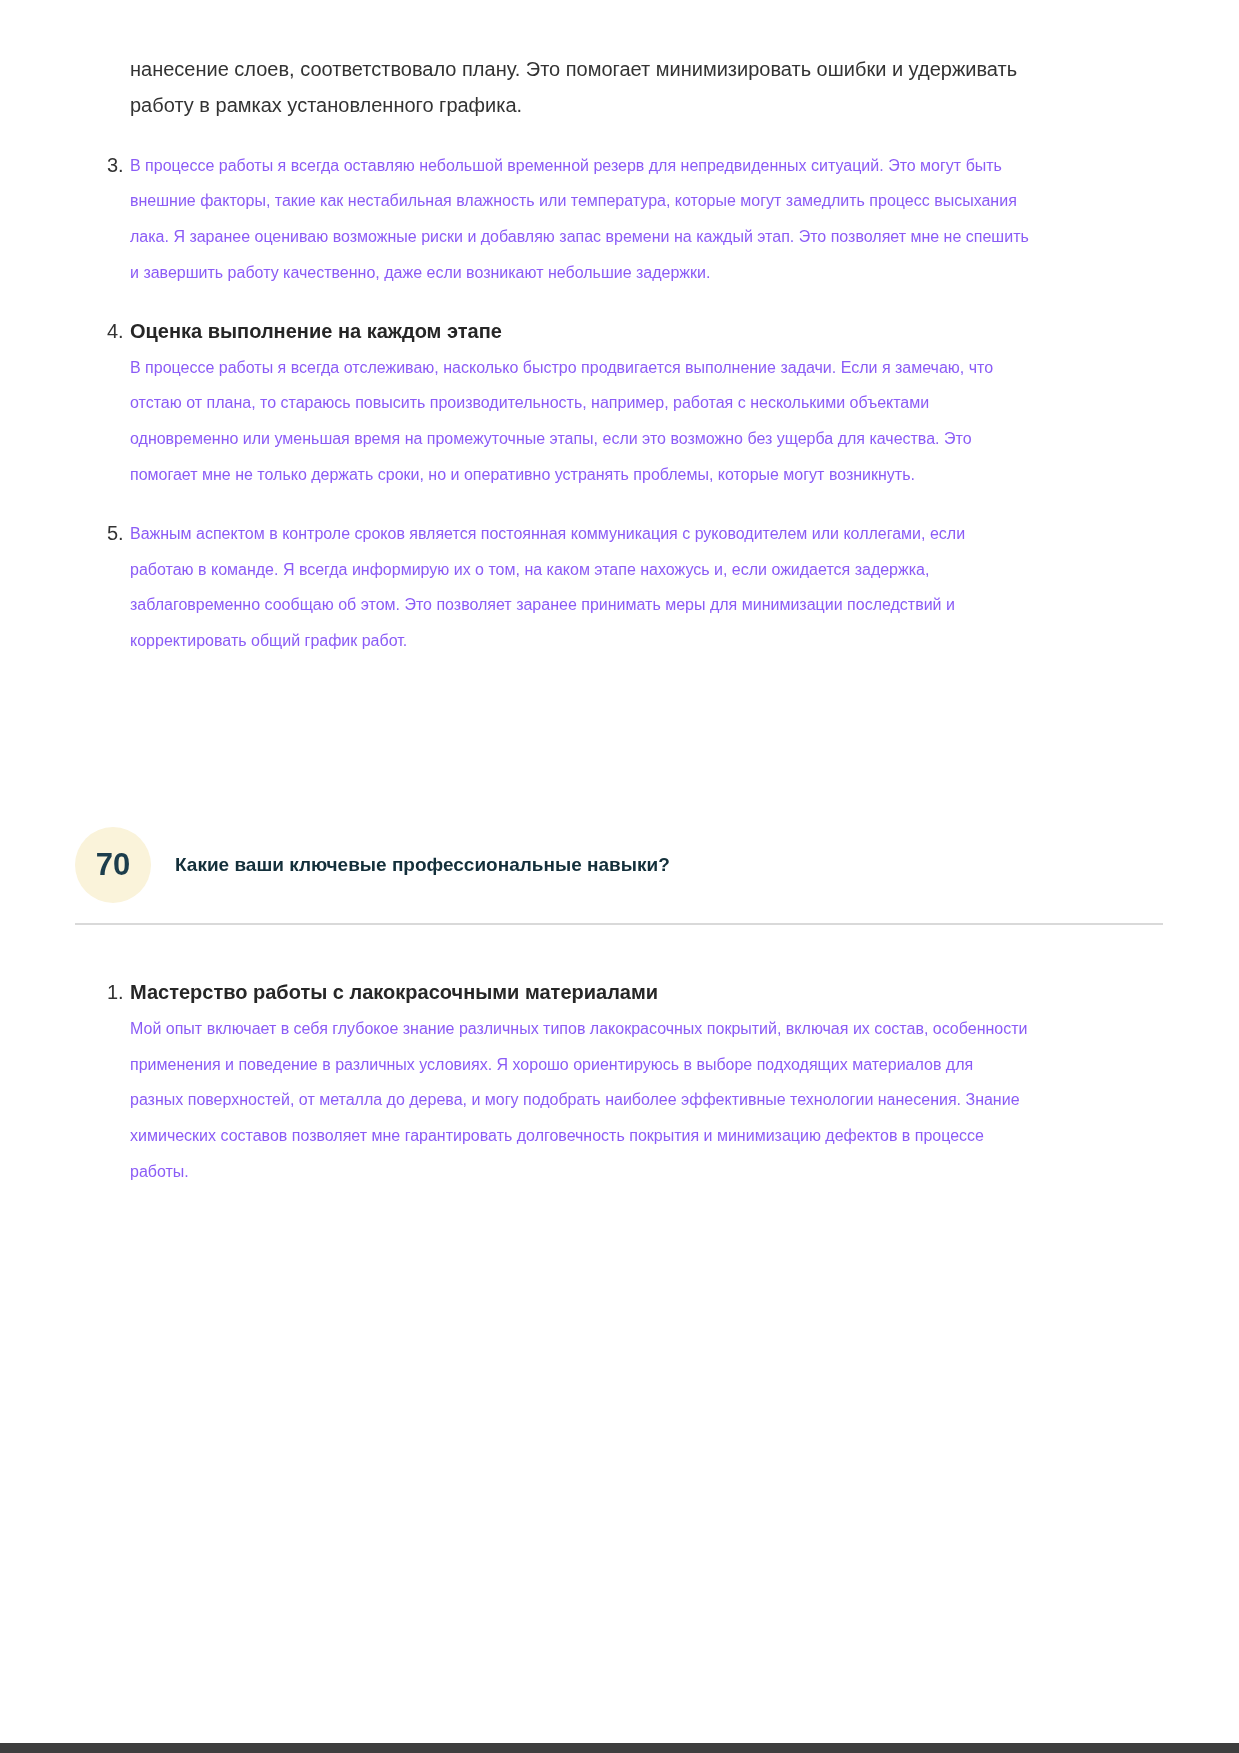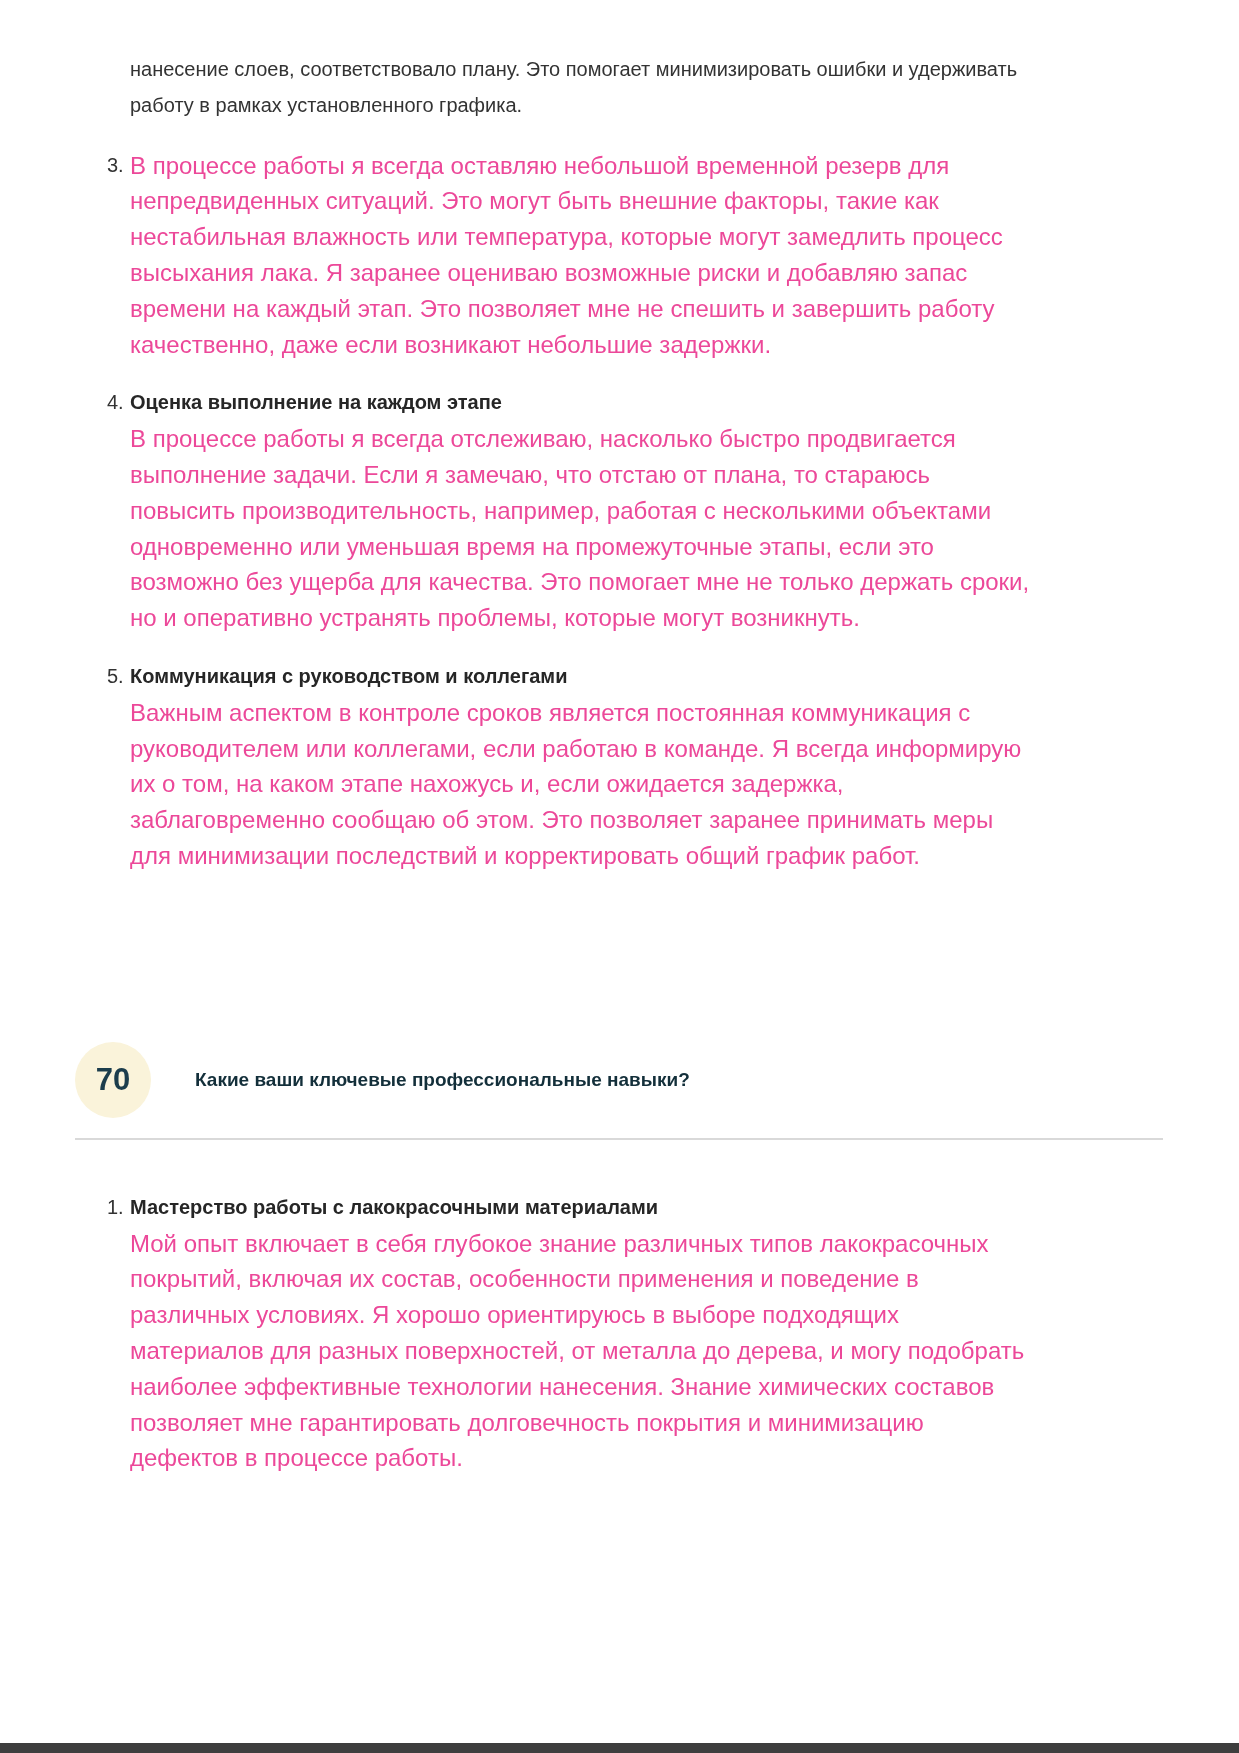--- a/index.html
+++ b/index.html
@@ -41,29 +41,29 @@
     color: #333333;
   }
   .item-content { flex: 1 1 auto; max-width: 900px; }
   .item-title {
     font-size: 20px;
     line-height: 35.8px;
     font-weight: bold;
     color: #262626;
   }
   .item-text {
-    font-size: 24px;
+    font-size: 16px;
     line-height: 35.8px;
-    color: #ec4899;
+    color: #8b5cf6;
   }
   .question-block { margin-top: 168px; }
   .question-row {
     display: flex;
     align-items: center;
-    gap: 44px;
+    gap: 24px;
   }
   .badge {
     flex: 0 0 76px;
     width: 76px;
     height: 76px;
     border-radius: 50%;
     background: #faf3da;
     display: flex;
     align-items: center;
     justify-content: center;
@@ -116,21 +116,20 @@
         <span class="marker">4.</span>
         <div class="item-content">
           <p class="item-title">Оценка выполнение на каждом этапе</p>
           <p class="item-text">В процессе работы я всегда отслеживаю, насколько быстро продвигается выполнение задачи. Если я замечаю, что отстаю от плана, то стараюсь повысить производительность, например, работая с несколькими объектами одновременно или уменьшая время на промежуточные этапы, если это возможно без ущерба для качества. Это помогает мне не только держать сроки, но и оперативно устранять проблемы, которые могут возникнуть.</p>
         </div>
       </div>
 
       <div class="list-item">
         <span class="marker">5.</span>
         <div class="item-content">
-          <p class="item-title">Коммуникация с руководством и коллегами</p>
           <p class="item-text">Важным аспектом в контроле сроков является постоянная коммуникация с руководителем или коллегами, если работаю в команде. Я всегда информирую их о том, на каком этапе нахожусь и, если ожидается задержка, заблаговременно сообщаю об этом. Это позволяет заранее принимать меры для минимизации последствий и корректировать общий график работ.</p>
         </div>
       </div>
 
     </section>
 
     <section class="question-block">
       <div class="question-row">
         <div class="badge">
           <span class="badge-number">70</span>

